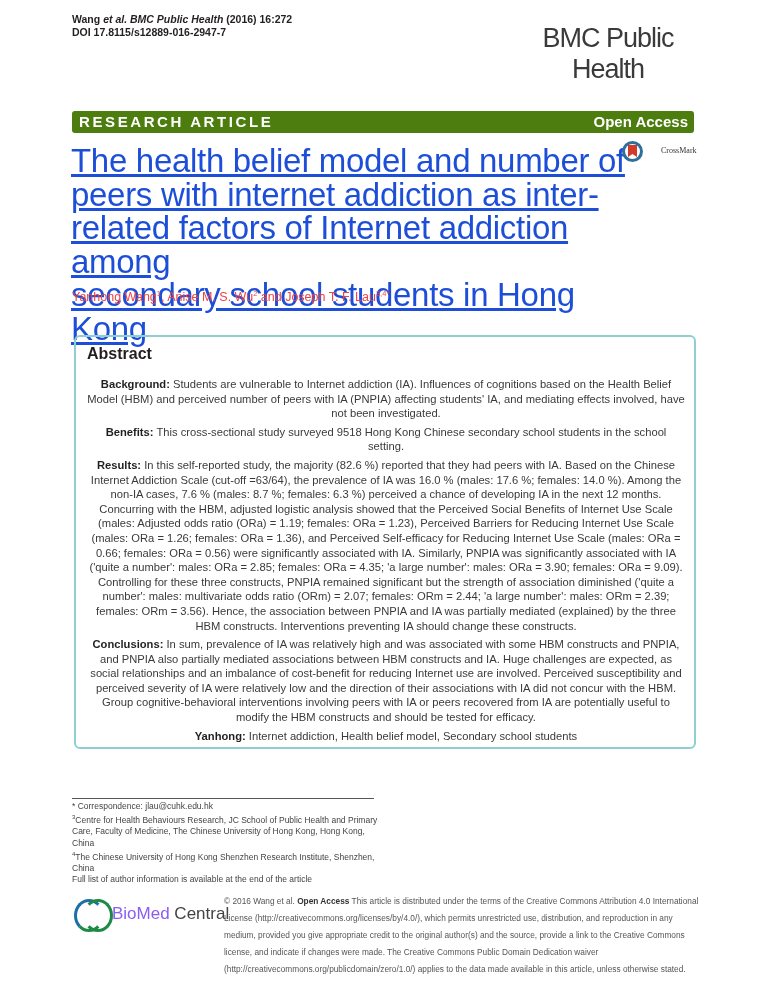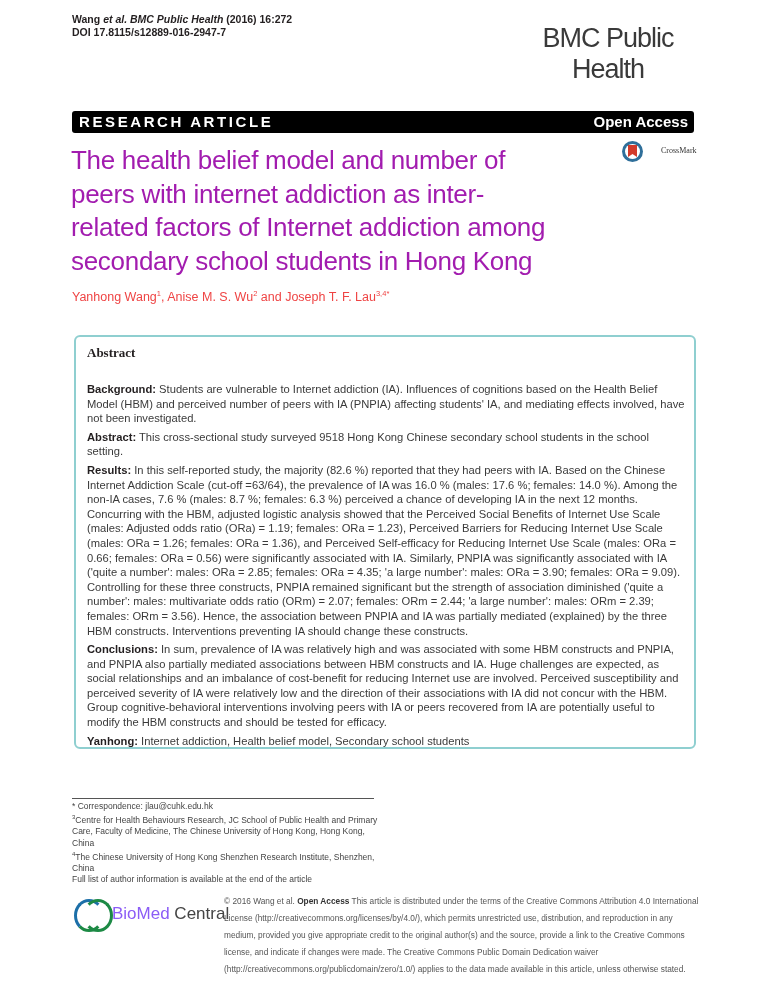--- a/index.html
+++ b/index.html
@@ -1,35 +1,35 @@
 <!DOCTYPE html>
 <html><head>
 <meta charset="utf-8">
 <style>
   html, body { margin:0; padding:0; background:#ffffff; }
   body { width:768px; height:994px; position:relative; overflow:hidden; font-family:"Liberation Sans", "DejaVu Sans", sans-serif; color:#231f20; }
   .abs { position:absolute; }
   .hdr-cite { left:72px; top:13px; font-size:10.5px; line-height:13px; color:#231f20;font-weight:bold; }
   .hdr-cite i { font-style:italic; }
   .journal { left:520px; top:23px; width:176px; text-align:center; font-size:27px; letter-spacing:-1px; color:#3a3a3a; font-weight:normal; }
-  .banner { left:72px; top:111px; width:622px; height:22px; background:#000000; border-radius:3px; }
+  .banner { left:72px; top:111px; width:622px; height:22px; background:#4d7c0f; border-radius:3px; }
   .banner .lbl { position:absolute; left:7px; top:2px; font-size:15px; font-weight:bold; color:#ffffff; letter-spacing:2.6px; }
   .banner .oa { position:absolute; right:6px; top:2px; font-size:15px; font-weight:bold; color:#ffffff; }
-  .title { left:71px; top:144px; width:560px; font-size:26px; line-height:33.5px; color:#a21caf; letter-spacing:-0.3px; }
+  .title { left:71px; top:144px; width:560px; font-size:33px; line-height:33.5px; color:#1d4ed8; letter-spacing:-0.3px;text-decoration:underline; }
   .crossmark { left:622px; top:141px; width:46px; height:28px; }
   .cm-circle { position:absolute; left:0; top:0; width:21px; height:21px; border-radius:50%; background:#2f6f9a; }
   .cm-inner { position:absolute; left:3px; top:3px; width:15px; height:15px; border-radius:50%; background:#ffffff; }
   .cm-flag { position:absolute; left:6px; top:4px; width:9px; height:12px; background:#d23a2a; clip-path:polygon(0 0,100% 0,100% 100%,50% 75%,0 100%); }
   .cm-text { position:absolute; left:39px; top:5px; font-family:"Liberation Serif", serif; font-size:8px; color:#333; white-space:nowrap; }
   .authors { left:72px; top:289px; font-size:12.5px; color:#ef4444; }
   .authors sup { font-size:7.5px; }
   .abstract-box { left:74px; top:335px; width:618px; height:410px; border:2px solid #8fcfd0; border-radius:6px; }
   .abs-inner { position:absolute; left:11px; top:8px; width:598px; }
-  .abs-h { font-weight:bold; font-size:13px; margin-bottom:21px; color:#231f20;font-family:Liberation Serif, serif; }
-  .para { font-size:11.2px; line-height:14.6px; color:#3a3a3a; margin-bottom:4px; text-align:left; }
+  .abs-h { font-weight:bold; font-size:16px; margin-bottom:14px; color:#231f20; }
+  .para { font-size:11.2px; line-height:14.6px; color:#3a3a3a; margin-bottom:4px; text-align:center; }
   .para b { color:#231f20; }
   .rule { left:72px; top:798px; width:302px; height:1px; background:#555; }
   .footnotes { left:72px; top:801px; width:310px; font-size:8.5px; line-height:11.3px; color:#444; }
   .footnotes sup { font-size:6px; }
   .bmc-logo { left:72px; top:897px; width:150px; height:34px; }
   .bmc-arc1 { position:absolute; left:2px; top:2px; width:24px; height:27px; border-radius:50%; border:3px solid #1c6fa8; border-right-color:transparent; border-bottom-color:#1d8a45; }
   .bmc-arc2 { position:absolute; left:11px; top:2px; width:24px; height:27px; border-radius:50%; border:3px solid #1d8a45; border-left-color:transparent; border-top-color:#1d8a45; }
   .bmc-text { position:absolute; left:40px; top:7px; font-size:17px; white-space:nowrap; }
   .bmc-text .bm { color:#8b5cf6; font-weight:normal;text-align:right; }
   .bmc-text .c { color:#444; }
@@ -66,21 +66,21 @@
 </div>
 
 <div class="abs authors">
   <span>Yanhong Wang</span><sup>1</sup><span>, </span><span>Anise M. S. Wu</span><sup>2</sup><span> and </span><span>Joseph T. F. Lau</span><sup>3,4*</sup>
 </div>
 
 <div class="abs abstract-box">
   <div class="abs-inner">
     <div class="abs-h">Abstract</div>
     <div class="para"><b>Background:</b><span> Students are vulnerable to Internet addiction (IA). Influences of cognitions based on the Health Belief Model (HBM) and perceived number of peers with IA (PNPIA) affecting students' IA, and mediating effects involved, have not been investigated.</span></div>
-    <div class="para"><b>Abstract:</b><span> This cross-sectional study surveyed 9518 Hong Kong Chinese secondary school students in the school setting.</span></div>
+    <div class="para"><b>Benefits:</b><span> This cross-sectional study surveyed 9518 Hong Kong Chinese secondary school students in the school setting.</span></div>
     <div class="para"><b>Results:</b><span> In this self-reported study, the majority (82.6 %) reported that they had peers with IA. Based on the Chinese Internet Addiction Scale (cut-off =63/64), the prevalence of IA was 16.0 % (males: 17.6 %; females: 14.0 %). Among the non-IA cases, 7.6 % (males: 8.7 %; females: 6.3 %) perceived a chance of developing IA in the next 12 months. Concurring with the HBM, adjusted logistic analysis showed that the Perceived Social Benefits of Internet Use Scale (males: Adjusted odds ratio (ORa) = 1.19; females: ORa = 1.23), Perceived Barriers for Reducing Internet Use Scale (males: ORa = 1.26; females: ORa = 1.36), and Perceived Self-efficacy for Reducing Internet Use Scale (males: ORa = 0.66; females: ORa = 0.56) were significantly associated with IA. Similarly, PNPIA was significantly associated with IA ('quite a number': males: ORa = 2.85; females: ORa = 4.35; 'a large number': males: ORa = 3.90; females: ORa = 9.09). Controlling for these three constructs, PNPIA remained significant but the strength of association diminished ('quite a number': males: multivariate odds ratio (ORm) = 2.07; females: ORm = 2.44; 'a large number': males: ORm = 2.39; females: ORm = 3.56). Hence, the association between PNPIA and IA was partially mediated (explained) by the three HBM constructs. Interventions preventing IA should change these constructs.</span></div>
     <div class="para"><b>Conclusions:</b><span> In sum, prevalence of IA was relatively high and was associated with some HBM constructs and PNPIA, and PNPIA also partially mediated associations between HBM constructs and IA. Huge challenges are expected, as social relationships and an imbalance of cost-benefit for reducing Internet use are involved. Perceived susceptibility and perceived severity of IA were relatively low and the direction of their associations with IA did not concur with the HBM. Group cognitive-behavioral interventions involving peers with IA or peers recovered from IA are potentially useful to modify the HBM constructs and should be tested for efficacy.</span></div>
     <div class="para"><b>Yanhong:</b><span> Internet addiction, Health belief model, Secondary school students</span></div>
   </div>
 </div>
 
 <div class="abs rule"></div>
 <div class="abs footnotes">
   <div>* Correspondence: jlau@cuhk.edu.hk</div>
   <div><sup>3</sup><span>Centre for Health Behaviours Research, JC School of Public Health and Primary Care, Faculty of Medicine, The Chinese University of Hong Kong, Hong Kong, China</span></div>

